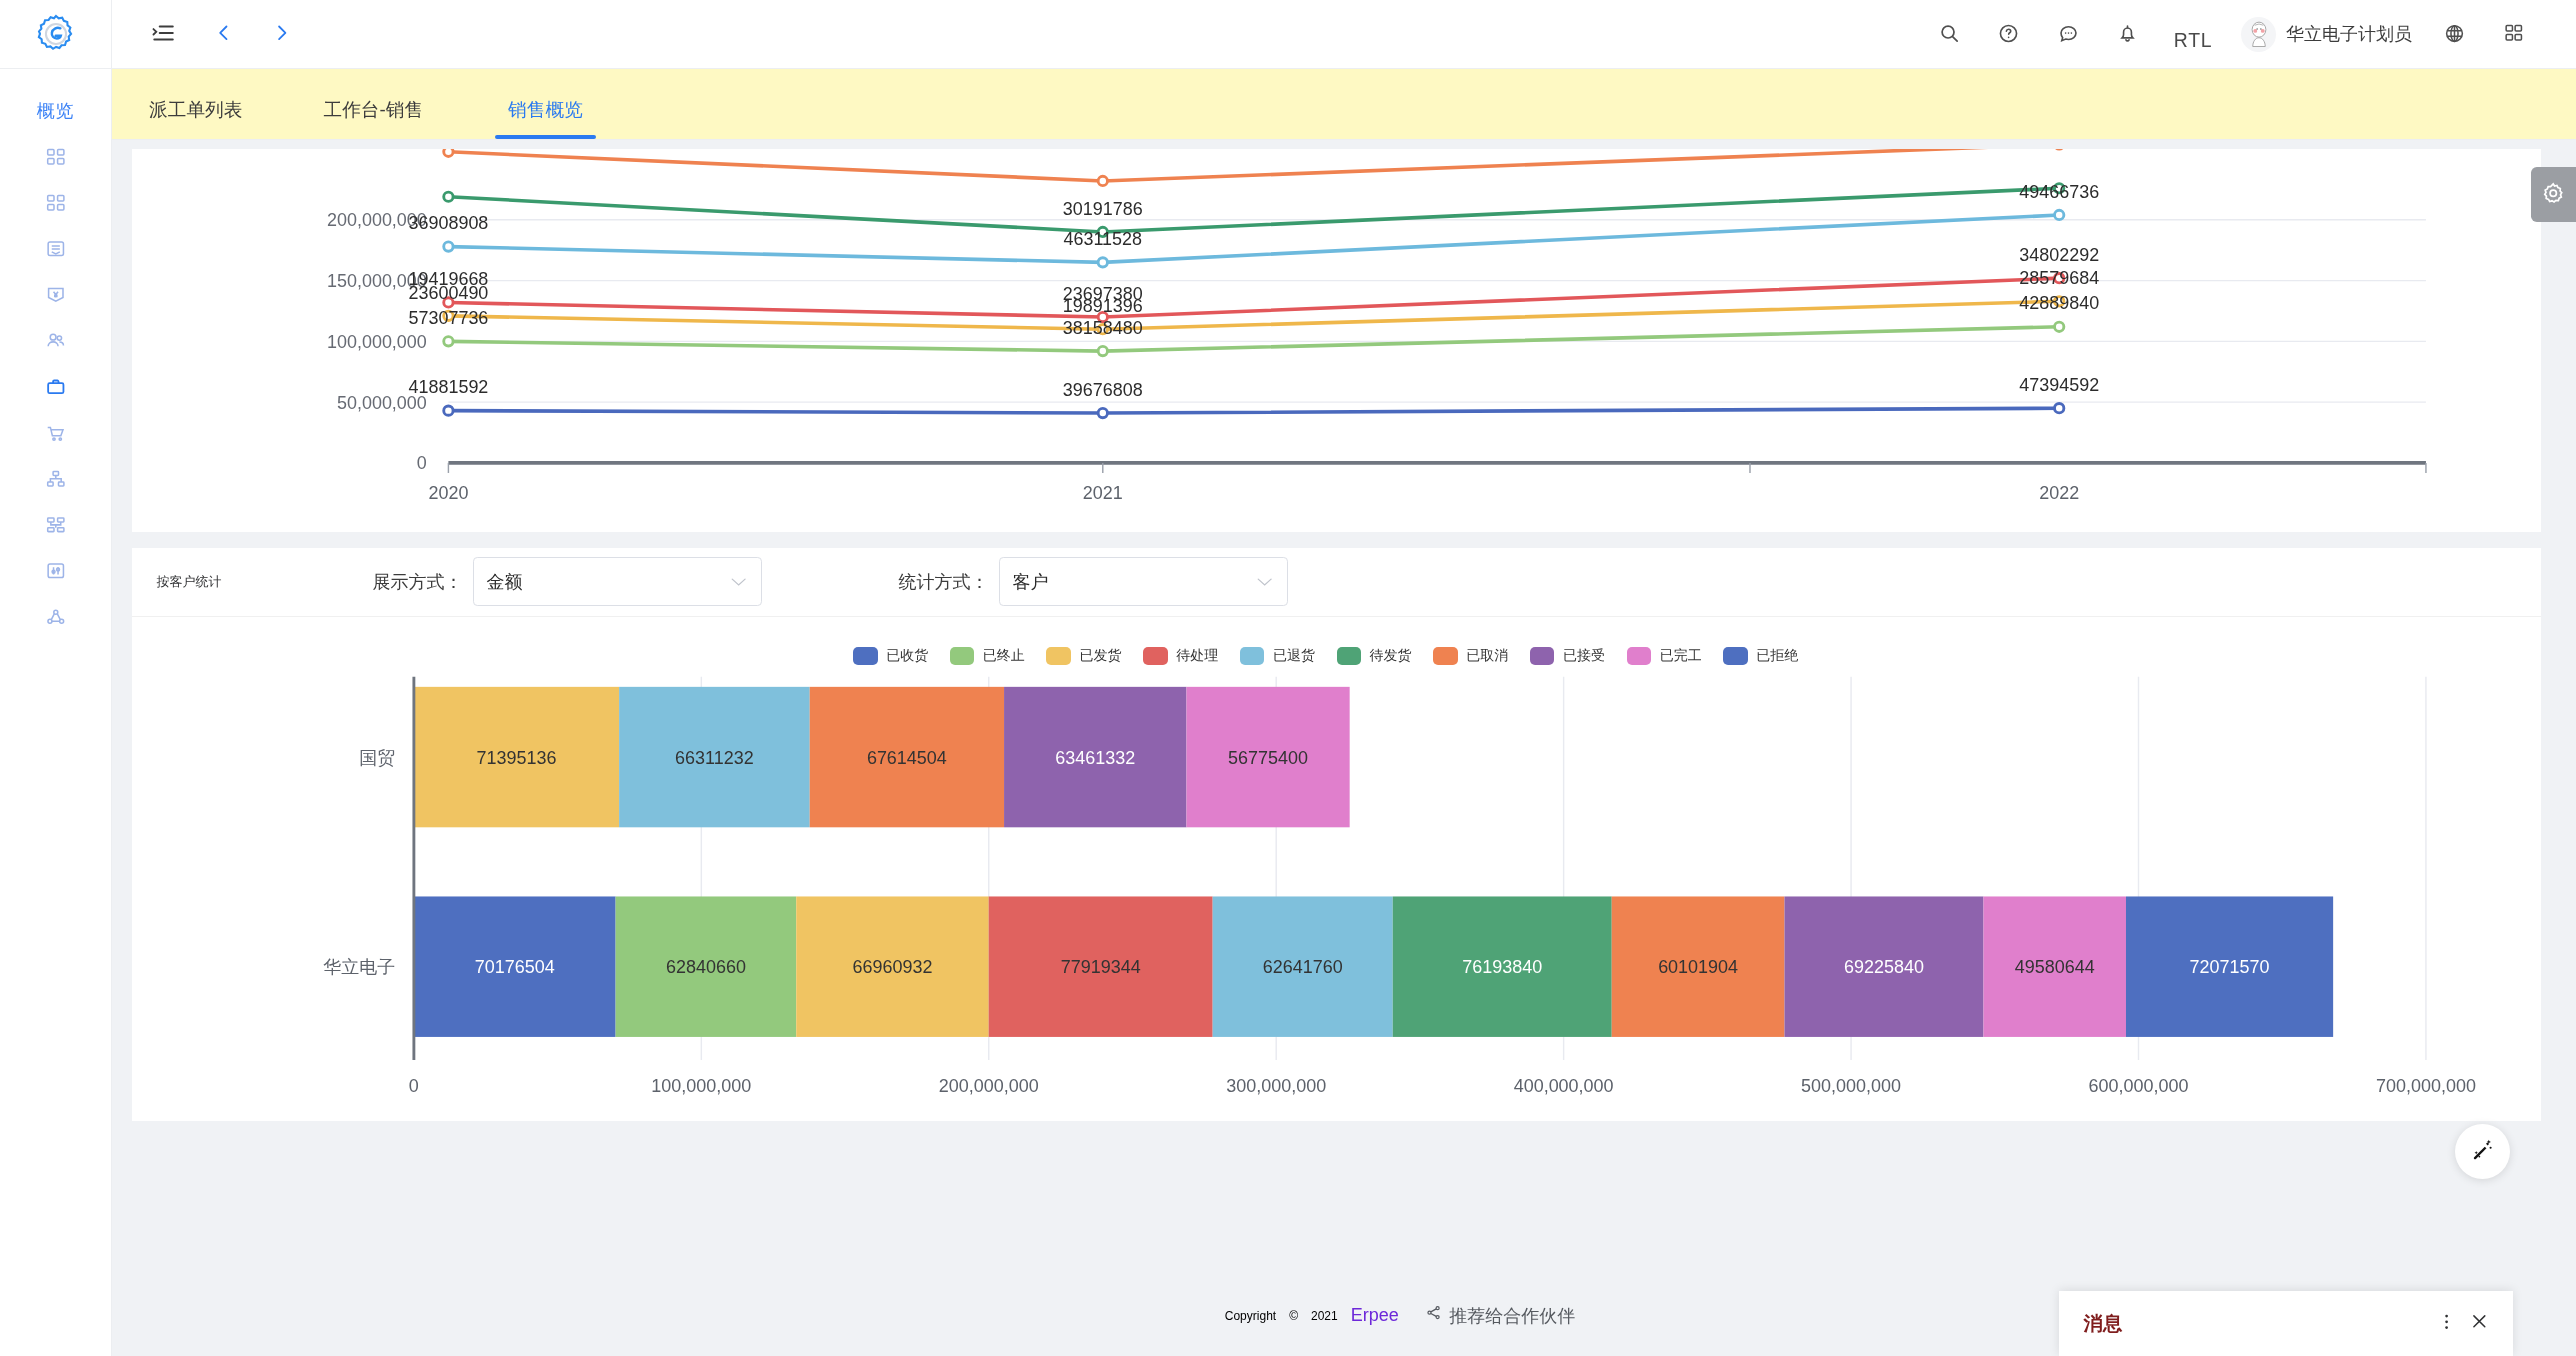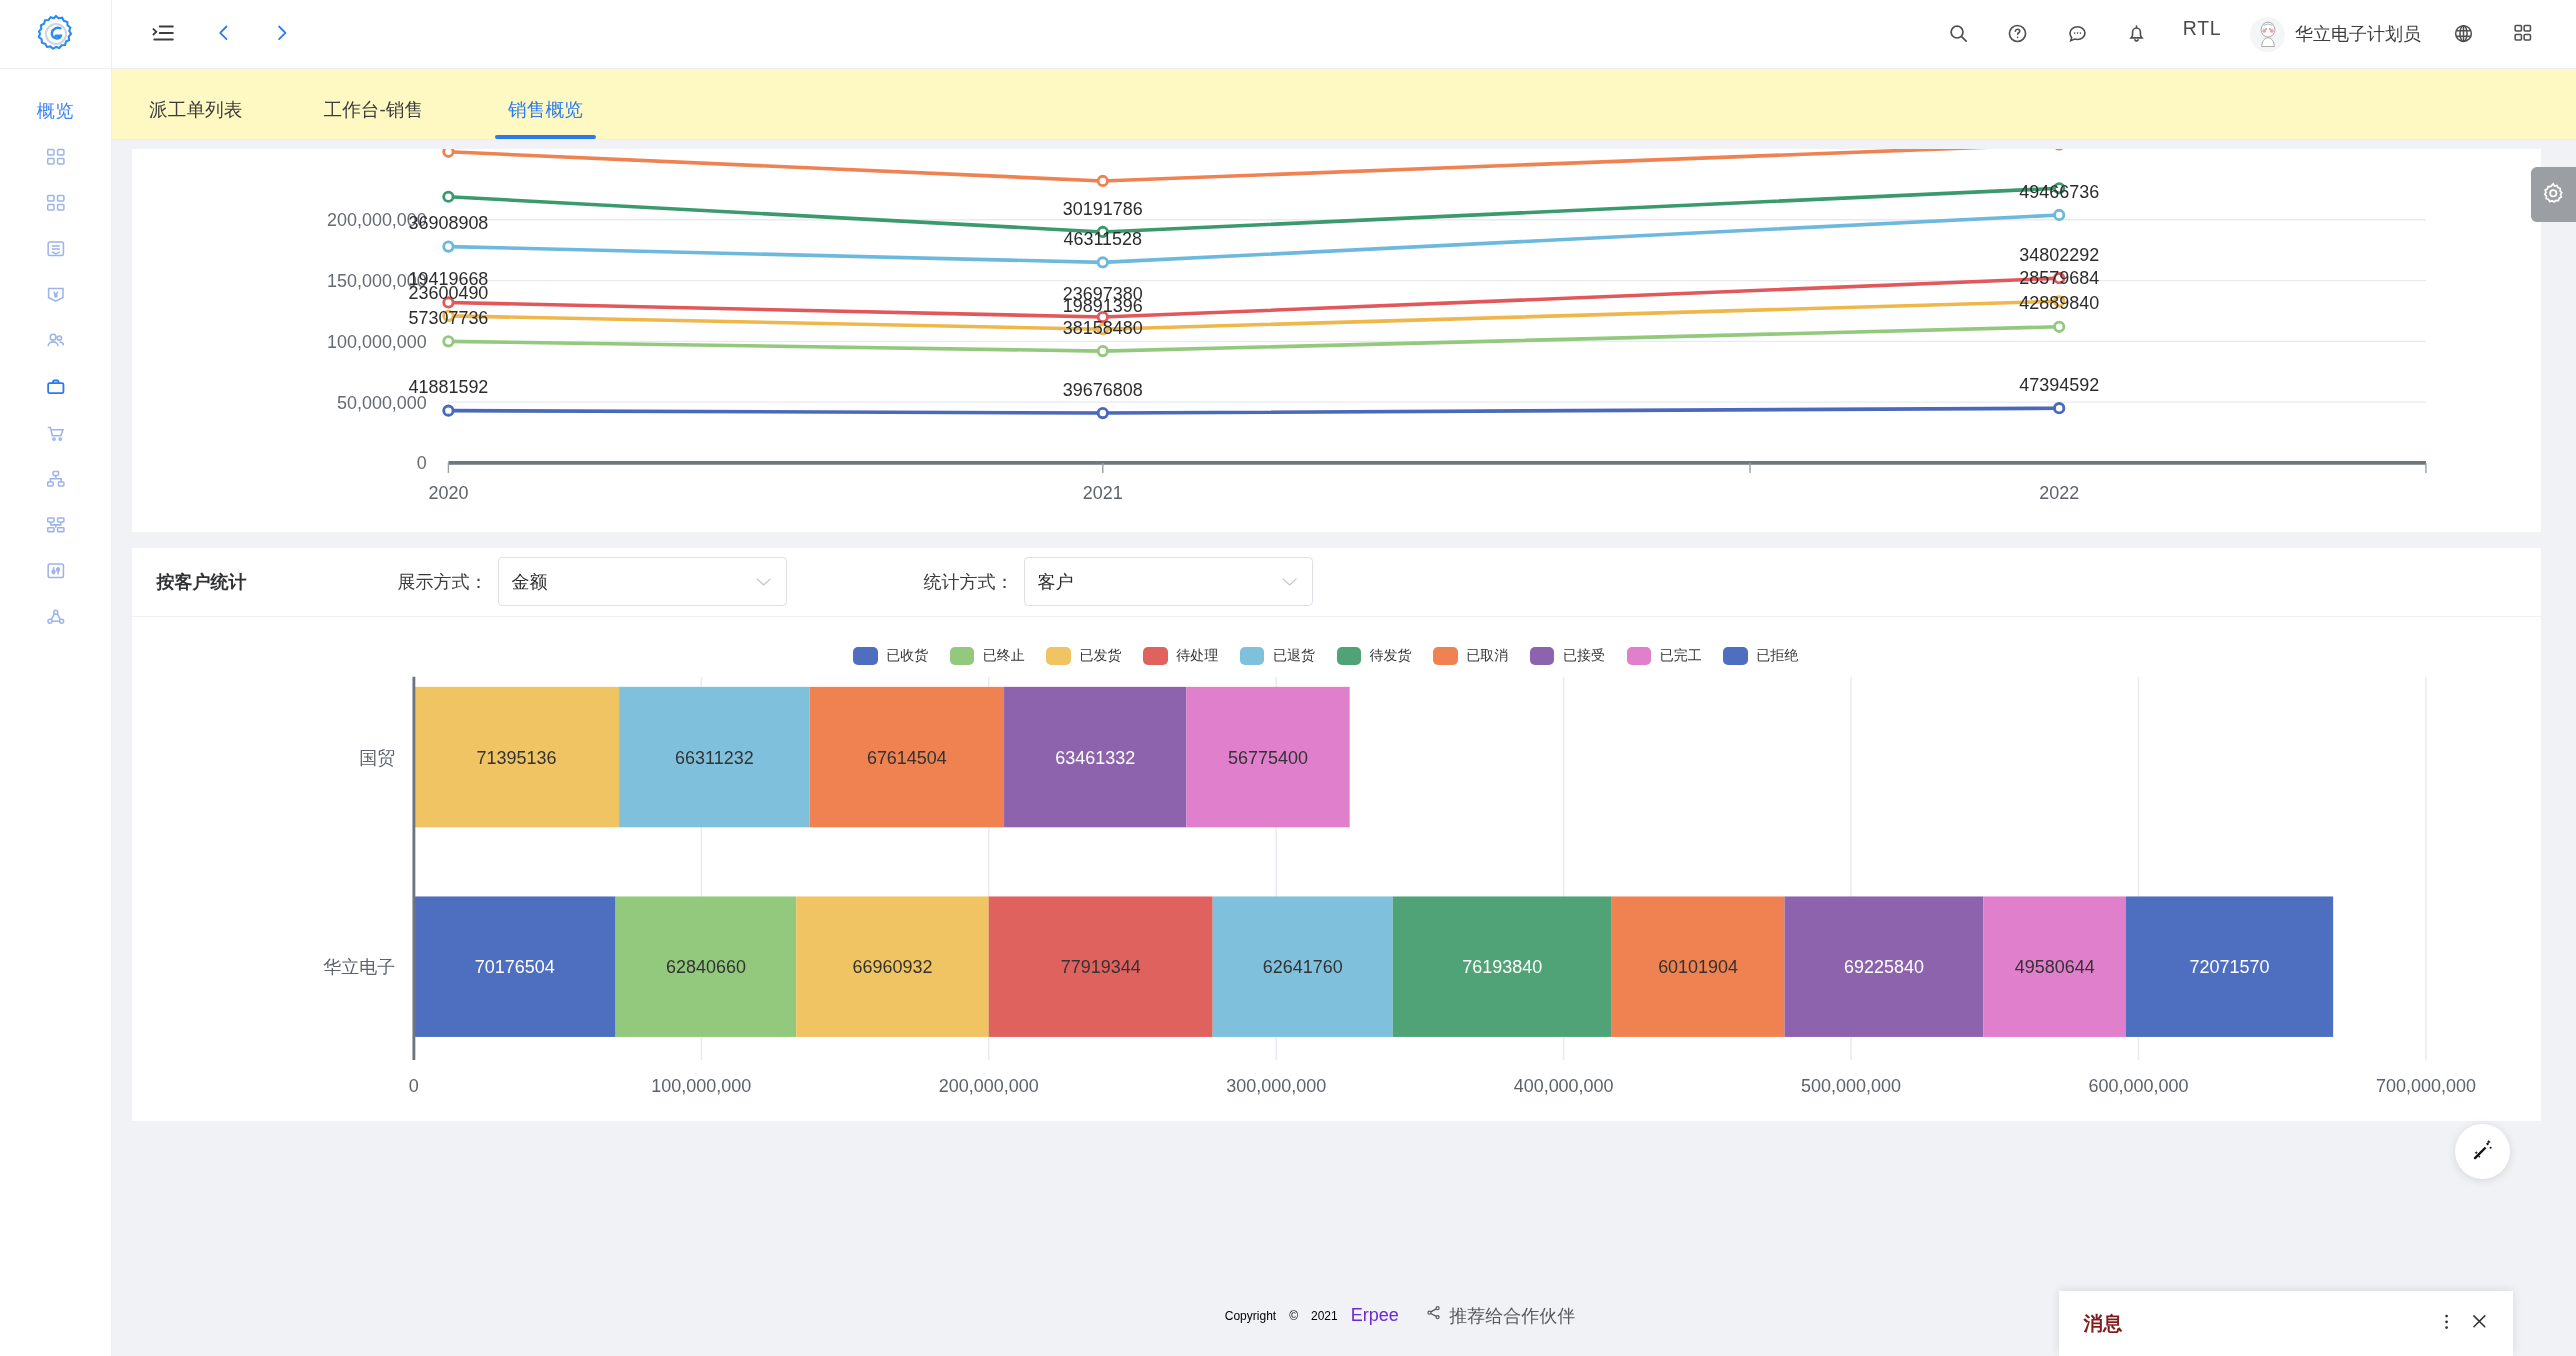--- a/index.html
+++ b/index.html
@@ -40,21 +40,21 @@
     display: flex; align-items: center;
   }
   .hdr-left { display: flex; align-items: center; gap: 29px; padding-left: 33px; }
   .icon-btn {
     width: 35px; height: 35px; display: flex; align-items: center; justify-content: center;
     cursor: pointer; color: #4a4a4a;
   }
   .nav-arrow { color: #2a7af0; cursor: pointer; width: 29px; height: 32px;
                display:flex; align-items:center; justify-content:center; }
   .hdr-right {
-    margin-left: auto; display: flex; align-items: flex-start; gap: 24.5px; padding-right: 36px;
+    margin-left: auto; display: flex; align-items: flex-end; gap: 24.5px; padding-right: 45px;
     color: #5b5b5b;
   }
   .hdr-right .icon-btn { color: #5c5c5c; }
   .rtl-label { font-size: 19.4px; color: #4a4a4a; letter-spacing: 0.7px; cursor: pointer; padding: 0 4.3px; }
   .user-box { display: flex; align-items: center; gap: 10px; cursor: pointer; }
   .avatar {
     width: 35px; height: 35px; border-radius: 50%;
     background: #f4f5f7; display:flex; align-items:center; justify-content:center;
     overflow: hidden;
   }
@@ -95,21 +95,21 @@
   .ax-label { font-size: 25px; fill: #666a73; font-family: "Liberation Sans", sans-serif; }
   .pt-label { font-size: 25px; fill: #2c2c2c; font-family: "Liberation Sans", sans-serif; text-anchor: middle; }
   .x-label { font-size: 25px; fill: #5d626b; font-family: "Liberation Sans", sans-serif; text-anchor: middle; }
 
   
   .bar-card { margin-top: 16px; height: 573px; position: relative; }
   .bar-toolbar {
     height: 69px; display: flex; align-items: center; padding-left: 24.5px;
     border-bottom: 0.7px solid #f0f0f0;
   }
-  .bar-title { font-size: 18px; color: #303133; font-weight: 700; }
+  .bar-title { font-size: 13px; color: #303133; font-weight: 400; }
   .field { display: flex; align-items: center; }
   .field.f1 { margin-left: 137px; }
   .field.f2 { margin-left: 151px; }
   .field-label { font-size: 18px; color: #3c3c3c; margin-right: 10px; white-space: nowrap; }
   .select {
     width: 289px; height: 49px; border: 0.7px solid #dcdfe6; border-radius: 4.3px;
     background: #fff; display: flex; align-items: center; padding: 0 13px;
     cursor: pointer; position: relative;
   }
   .select-value { font-size: 18px; color: #2b2b2b; }

